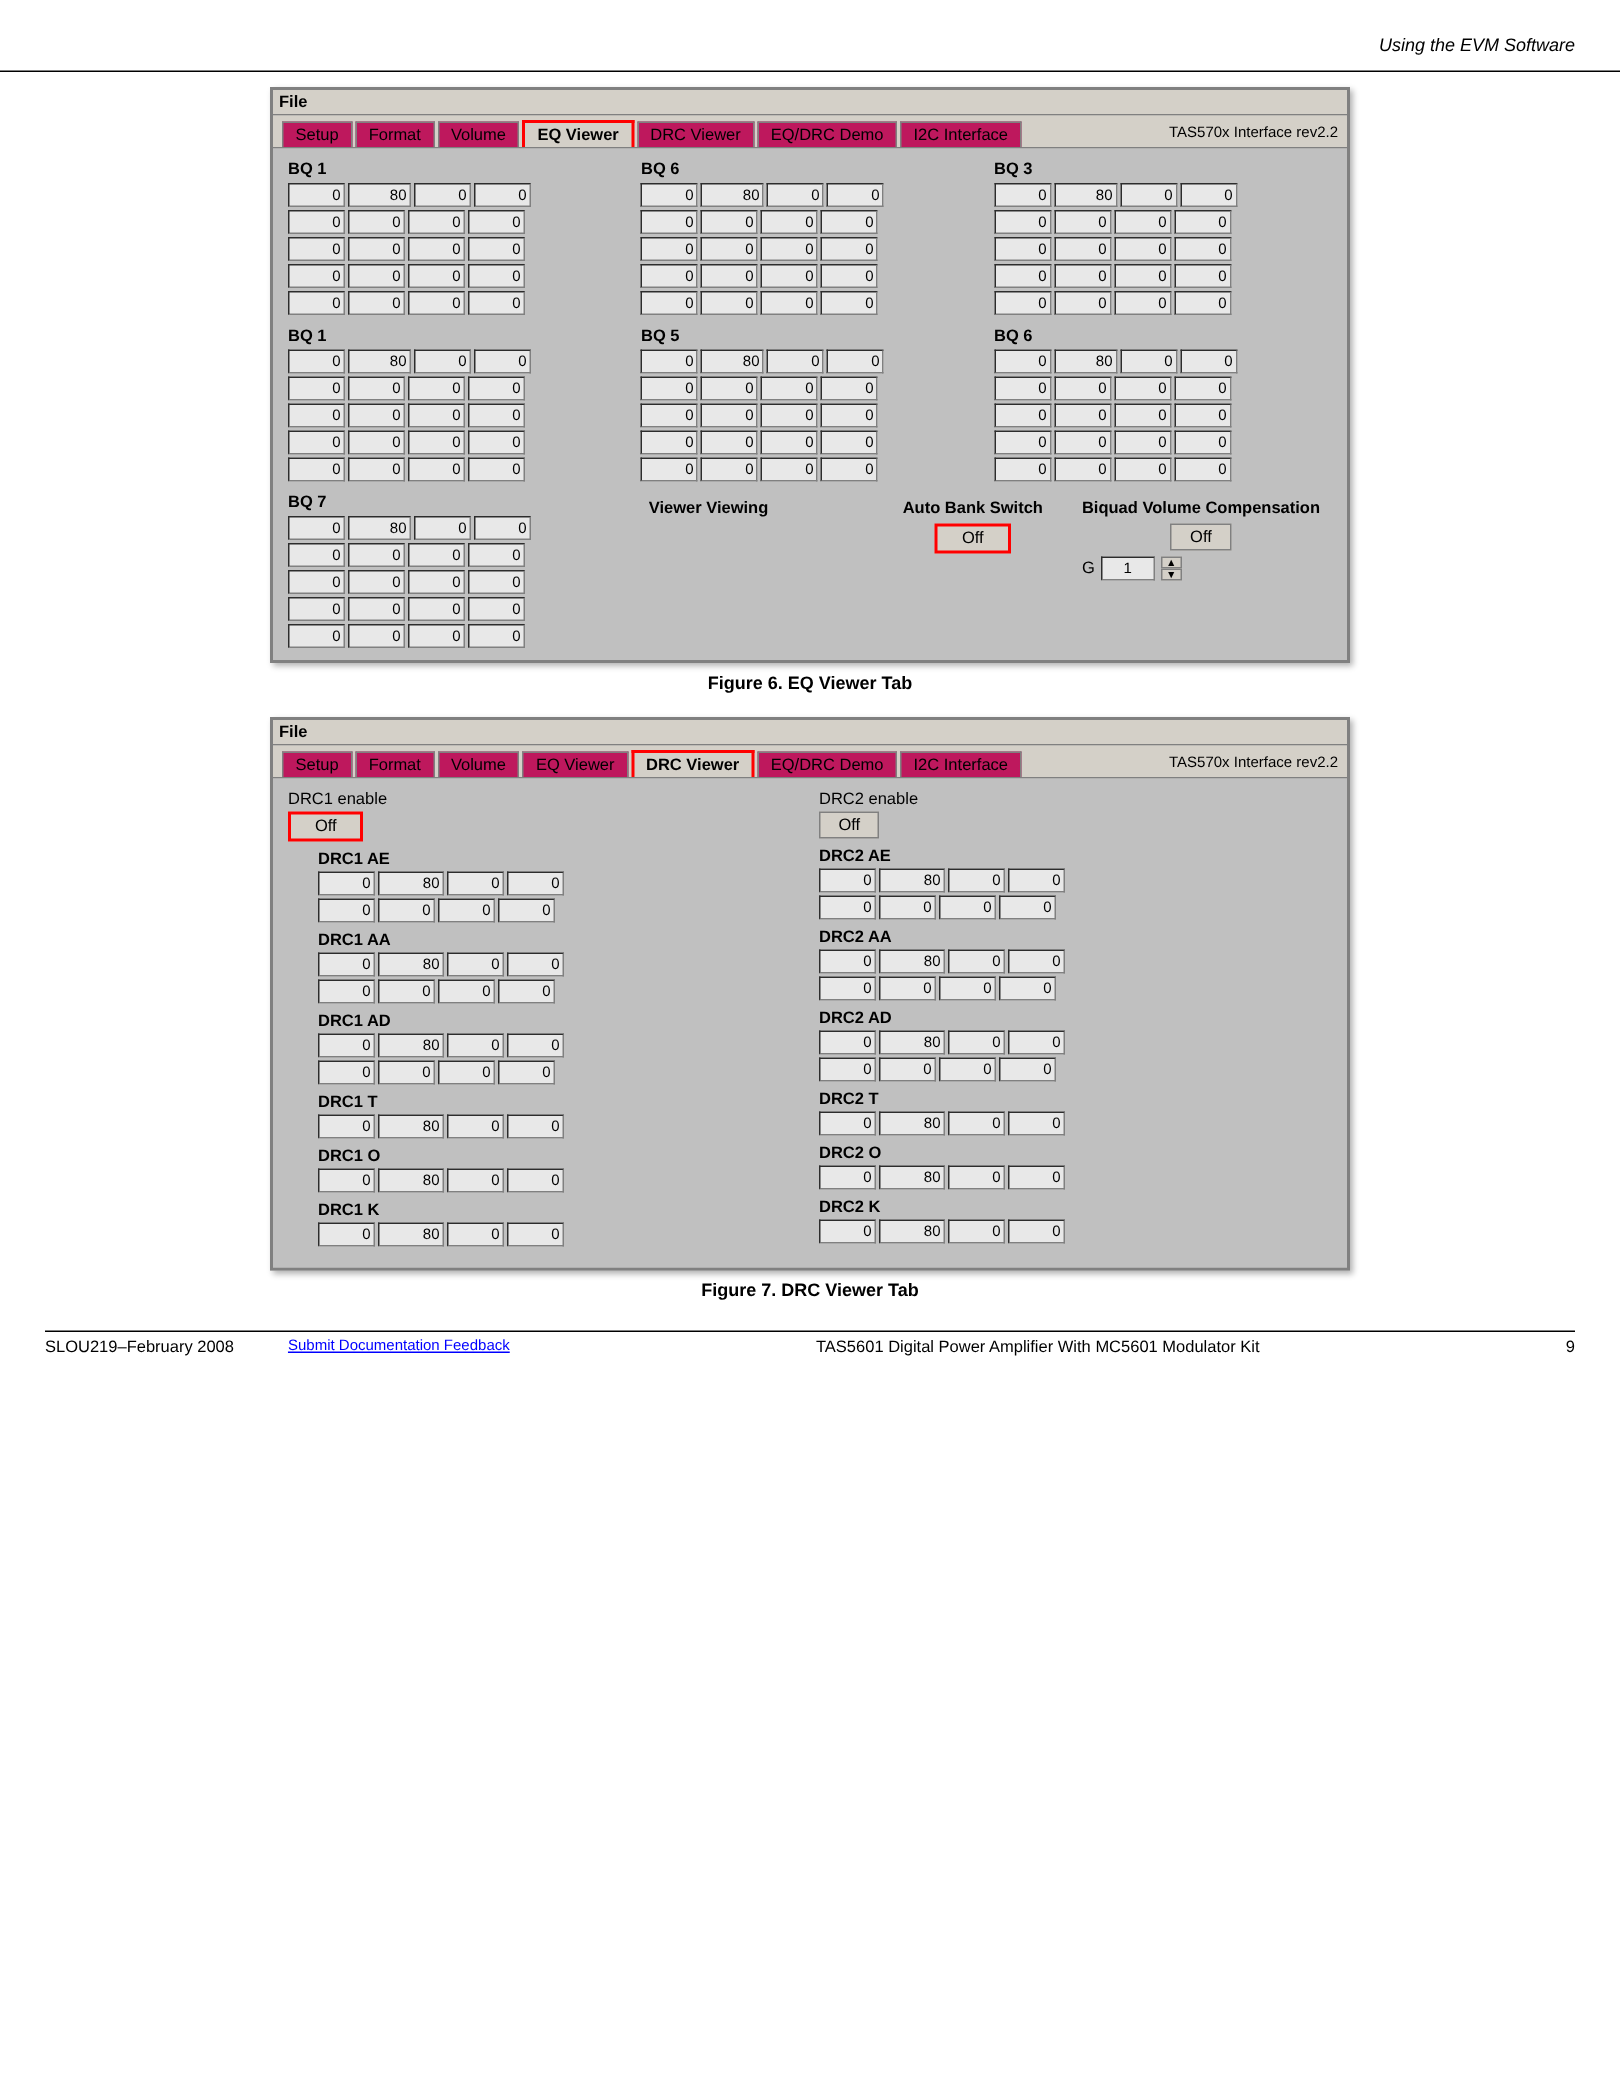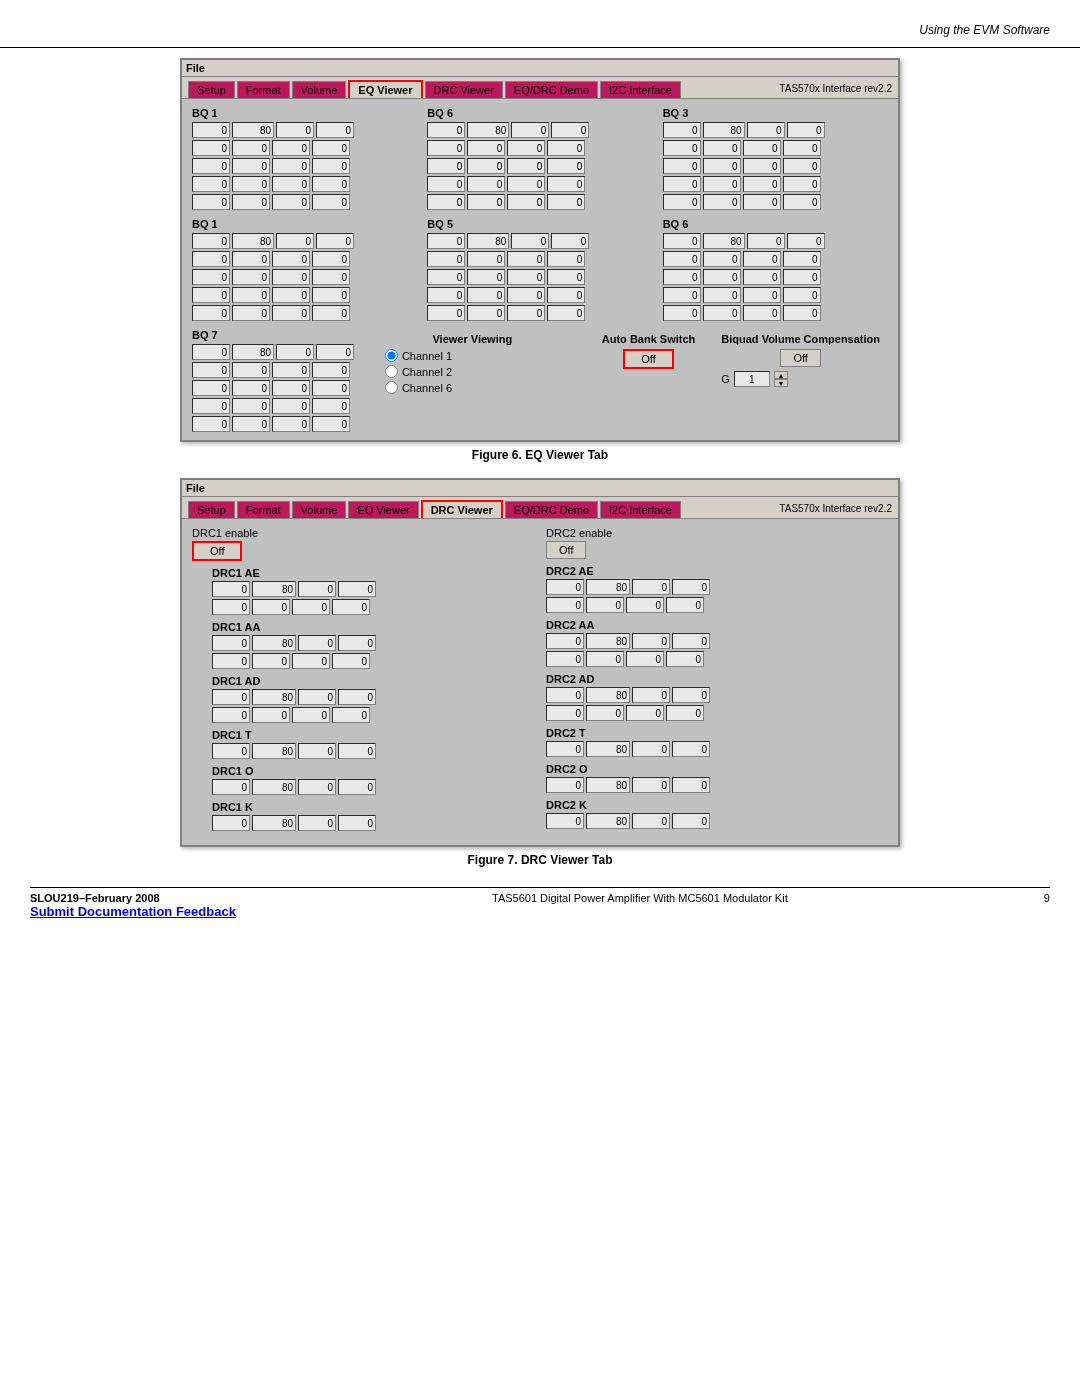--- a/index.html
+++ b/index.html
@@ -598,34 +598,20 @@
                   <input class="bq-input" value="0" style="">
                   <input class="bq-input" value="0" style="">
                   <input class="bq-input" value="0" style="">
                   <input class="bq-input" value="0" style="">
                 </div>
             </div>
           </div>
 
           <div class="channel-viewing">
             <div class="channel-viewing-title">Viewer Viewing</div>
-            <div class="radio-group">
-              <label class="radio-item">
-                <input type="radio" name="channel" checked="" style="">
-                <span>Channel 1</span>
-              </label>
-              <label class="radio-item">
-                <input type="radio" name="channel" style="">
-                <span>Channel 2</span>
-              </label>
-              <label class="radio-item">
-                <input type="radio" name="channel" style="">
-                <span>Channel 6</span>
-              </label>
-            </div>
           </div>
 
           <div class="auto-bank-section">
             <div class="auto-bank-title">Auto Bank Switch</div>
             <button class="btn-off">Off</button>
           </div>
 
           <div class="biquad-section">
             <div class="biquad-title">Biquad Volume Compensation</div>
             <button class="btn-normal">Off</button>
@@ -838,19 +824,19 @@
           </div>
         </div>
       </div>
     </div>
     <div class="figure-caption">Figure 7. DRC Viewer Tab</div>
   </div>
 
 </div>
 
 <div style="margin: 20px 30px 10px 30px; border-top: 1px solid #000; padding-top: 4px; display: flex; justify-content: space-between; align-items: flex-start;">
-  <div style="display: flex; flex-direction: column; font-weight: bold;">
+  <div style="display: flex; flex-direction: row;">
     <span style="font-size: 11px;">SLOU219–February 2008</span>
-    <a style="font-size: 13px; color: #00f; text-decoration: underline; cursor: pointer;">Submit Documentation Feedback</a>
+    <a style="font-size: 10px; color: #00f; text-decoration: underline; cursor: pointer; margin-left: 36px;">Submit Documentation Feedback</a>
   </div>
   <div style="font-size: 11px; text-align: center;">TAS5601 Digital Power Amplifier With MC5601 Modulator Kit</div>
   <div style="font-size: 11px;">9</div>
 </div>
 
 </body></html>

